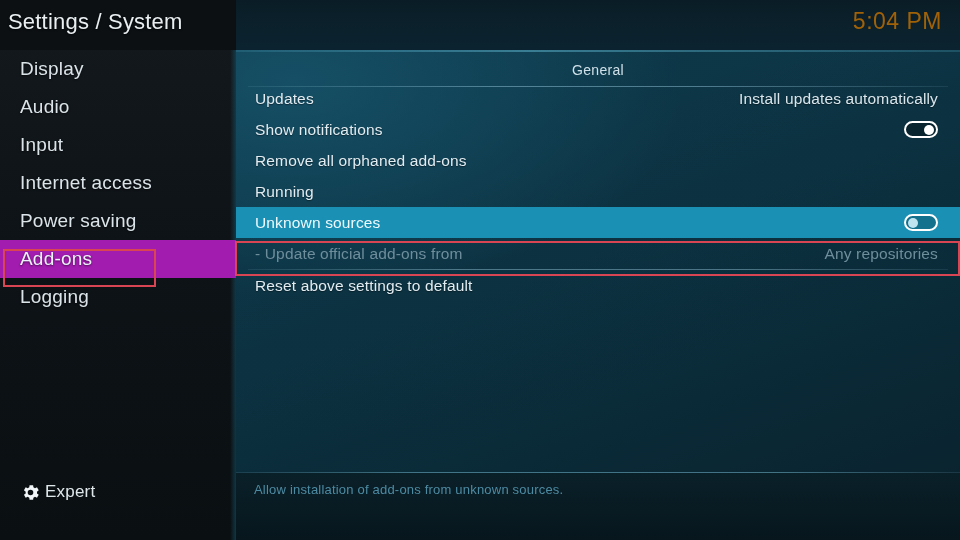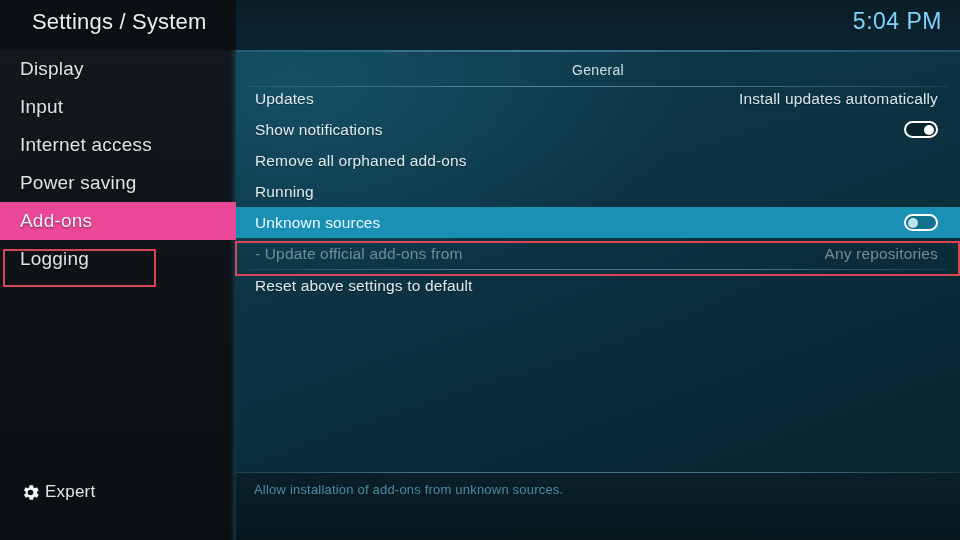--- a/index.html
+++ b/index.html
@@ -35,48 +35,48 @@
   }
   .header-bg-right{
     position:absolute; left:236px; top:0; width:724px; height:50px;
     background:linear-gradient(180deg,#0a1d27 0%, #0b212c 60%, #0b2330 100%);
   }
   .header-bg-left{
     position:absolute; left:0; top:0; width:236px; height:50px;
     background:#0c1013;
   }
   .title{
-    position:absolute; left:32px; top:9px;
+    position:absolute; left:8px; top:9px;
     font-size:22px; font-weight:400; letter-spacing:.2px;
     color:#e9eef1;
     text-shadow:0 1px 2px rgba(0,0,0,.6);
   }
   .clock{
     position:absolute; right:18px; top:8px;
     font-size:23px; font-weight:300; letter-spacing:.5px;
-    color:#7dd3fc;
+    color:#a16207;
   }
 
   
   .sidebar{
     position:absolute; left:0; top:50px; width:236px; height:420px;
     z-index:4;
   }
   .side-item{
     position:relative;
     height:38px;
     display:flex; align-items:center;
     padding-left:20px;
     font-size:19px;
     color:#dbe4e9;
     letter-spacing:.2px;
     text-shadow:0 1px 2px rgba(0,0,0,.55);
   }
   .side-item.selected{
-    background:#ec4899;
+    background:#a21caf;
     color:#eaf4f8;
     width:236px;
   }
 
   
   .anno-addons{
     position:absolute; left:3px; top:249px;
     width:153px; height:38px;
     border:2px solid #d94552;
     z-index:9;
@@ -239,20 +239,23 @@
       </div>
   </div>
 
   <div class="footer-fill"></div>
   <div class="help-rule"></div>
   <div class="help-text">Allow installation of add-ons from unknown sources.</div>
 
   <div class="sidebar" id="sidebar-host">
       <div class="side-item">
         <span>Display</span>
+      </div>
+      <div class="side-item">
+        <span>Audio</span>
       </div>
       <div class="side-item">
         <span>Input</span>
       </div>
       <div class="side-item">
         <span>Internet access</span>
       </div>
       <div class="side-item">
         <span>Power saving</span>
       </div>

